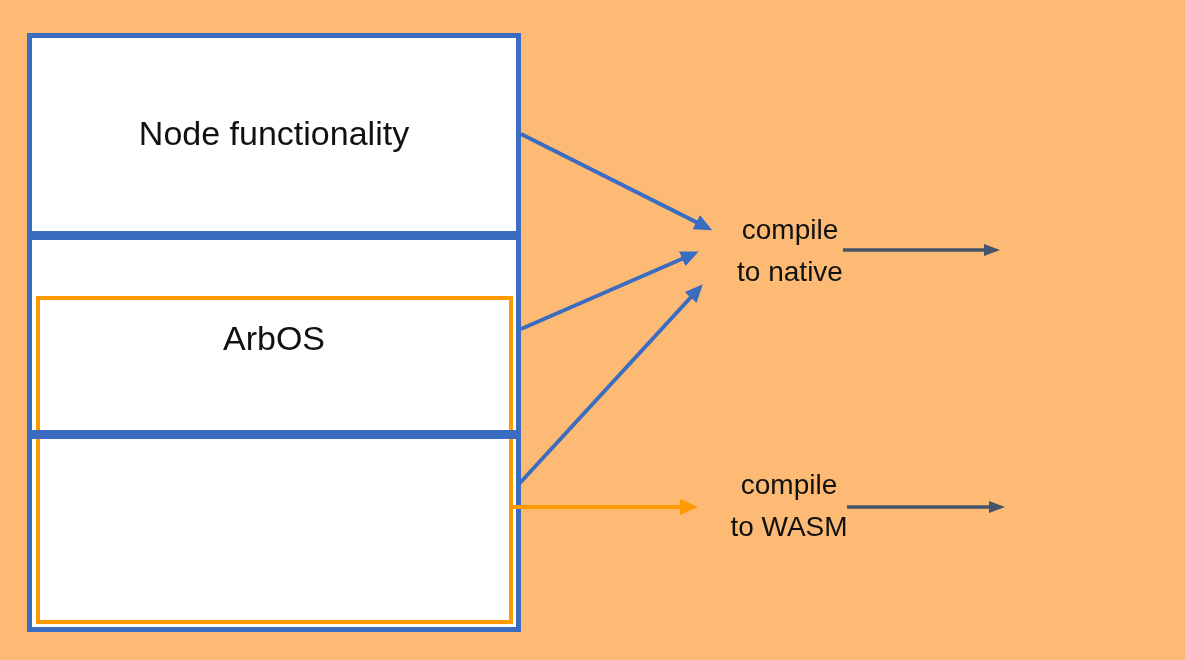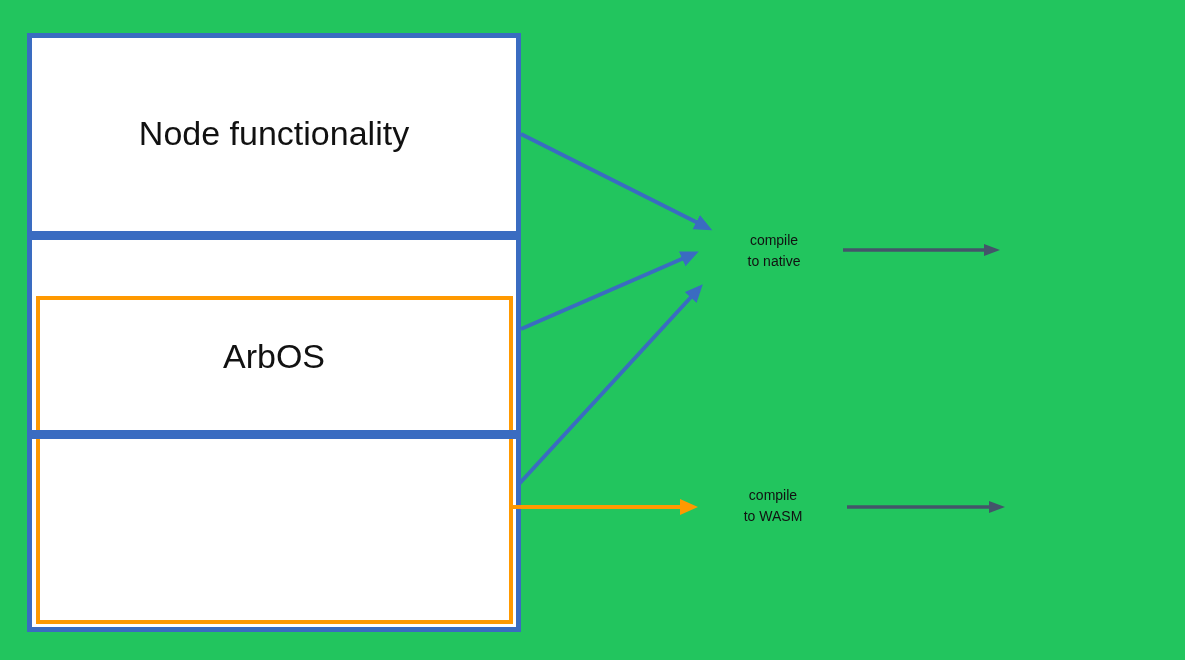--- a/index.html
+++ b/index.html
@@ -5,21 +5,21 @@
   html, body {
     margin: 0;
     padding: 0;
     background: #ffffff;
     font-family: "Liberation Sans", sans-serif;
   }
   .canvas {
     position: relative;
     width: 1185px;
     height: 660px;
-    background: #22c55e;
+    background: #fdba74;
     overflow: hidden;
   }
   
   .blue-box {
     position: absolute;
     left: 27px; top: 33px;
     width: 494px; height: 599px;
     border: 5px solid #3a6cc1;
     box-sizing: border-box;
     background: #ffffff;
@@ -42,38 +42,39 @@
   .bar2 { top: 430px; }
   
   .layer-label {
     position: absolute;
     transform: translate(-50%, -50%);
     font-size: 34px;
     color: #111111;
     white-space: nowrap;
   }
   .label-node  { left: 274px; top: 133px; }
-  .label-arbos { left: 274px; top: 356px; }
+  .label-arbos { left: 274px; top: 338px; }
   .label-geth  { left: 274px; top: 521px; }
   
   .arrows {
     position: absolute;
     left: 0; top: 0;
     width: 1185px; height: 660px;
     pointer-events: none;
   }
   
   .flow-label {
     position: absolute;
     transform: translate(-50%, -50%);
-    font-size: 14px;
+    font-size: 28px;
     line-height: 1.5;
     color: #111111;
     text-align: center;
     white-space: pre-line;
+    margin-left: 16px;
   }
   .flow-compile-native { left: 774px;  top: 251px; }
   .flow-run-as-node    { left: 1091px; top: 252px; }
   .flow-compile-wasm   { left: 773px;  top: 506px; }
   .flow-use-proving    { left: 1096px; top: 511px; }
 </style>
 </head>
 <body>
 
 <div class="canvas">

